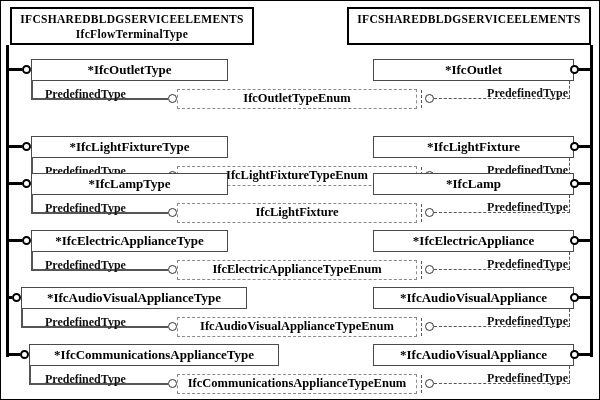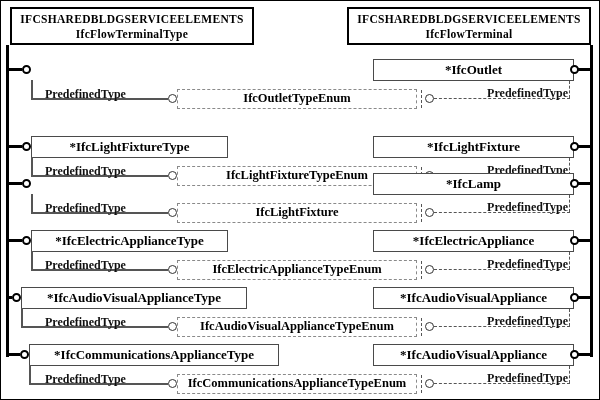--- a/index.html
+++ b/index.html
@@ -79,31 +79,31 @@
 
 <div class="stage">
 
   <div class="hdr hdr-left">
     <div>IFCSHAREDBLDGSERVICEELEMENTS</div>
     <div>IfcFlowTerminalType</div>
   </div>
 
   <div class="hdr hdr-right">
     <div>IFCSHAREDBLDGSERVICEELEMENTS</div>
-    <div>IfcFlowTerminal</div>
   </div>
 
   <div class="bus bus-left"></div>
   <div class="bus bus-right"></div>
 
   <div id="rows">
     <div class="row" style="top: 58px;">
       <div class="conn-line conn-left"></div>
       <div class="circle circle-entity circle-left-entity"></div>
 
+      <div class="ebox ebox-left"><span class="t-left">*IfcOutletType</span></div>
       <div class="ebox ebox-right"><span class="t-right">*IfcOutlet</span></div>
 
       <div class="circle circle-entity circle-right-entity"></div>
       <div class="conn-line conn-right"></div>
 
       <div class="attr-v-left"></div>
       <div class="attr-h-left"></div>
       <div class="lbl lbl-left t-lbl-left">PredefinedType</div>
 
       <div class="circle circle-enum circle-enum-left"></div>
@@ -137,20 +137,21 @@
 
       <div class="attr-h-dashed"></div>
       <div class="attr-v-dashed"></div>
       <div class="lbl lbl-right t-lbl-right">PredefinedType</div>
     </div>
 
     <div class="row" style="top: 172px;">
       <div class="conn-line conn-left"></div>
       <div class="circle circle-entity circle-left-entity"></div>
 
+      <div class="ebox ebox-left"><span class="t-left">*IfcLampType</span></div>
       <div class="ebox ebox-right"><span class="t-right">*IfcLamp</span></div>
 
       <div class="circle circle-entity circle-right-entity"></div>
       <div class="conn-line conn-right"></div>
 
       <div class="attr-v-left"></div>
       <div class="attr-h-left"></div>
       <div class="lbl lbl-left t-lbl-left">PredefinedType</div>
 
       <div class="circle circle-enum circle-enum-left"></div>

